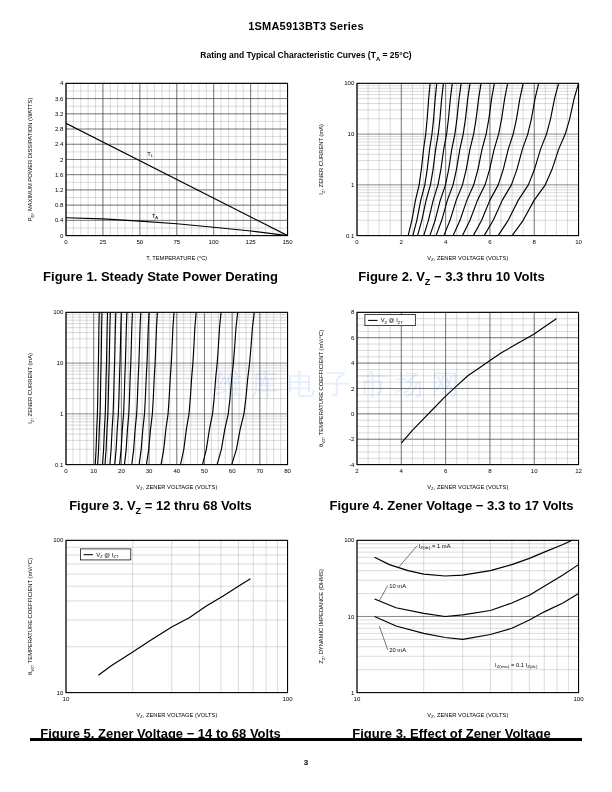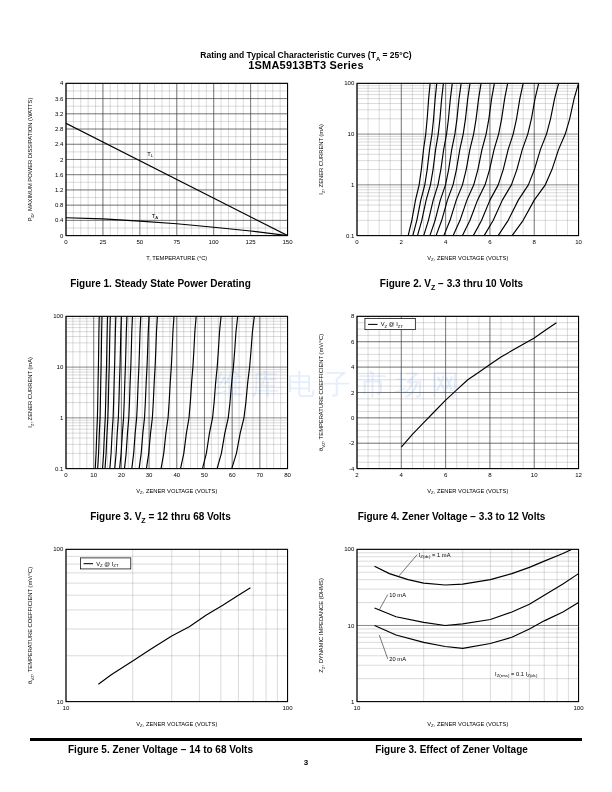--- a/index.html
+++ b/index.html
@@ -1,28 +1,28 @@
 <!DOCTYPE html>
 <html><head>
 <meta charset="utf-8">
 <style>
   html,body{margin:0;padding:0;background:#e8e8e8;}
   .page{position:relative;width:612px;height:792px;background:#ffffff;margin:0 auto;overflow:hidden;
         font-family:"Liberation Sans", sans-serif;color:#000;}
   .title{position:absolute;top:20px;left:0;width:100%;text-align:center;
-         font-size:11px;font-weight:bold;letter-spacing:0.2px;margin-top:39px;}
+         font-size:11px;font-weight:bold;letter-spacing:0.2px;}
   .subtitle{position:absolute;top:50px;left:0;width:100%;text-align:center;
             font-size:8.5px;font-weight:bold;}
   sub{font-size:70%;}
   .figgrid{position:absolute;top:76px;left:24px;width:564px;
            display:grid;grid-template-columns:273px 273px;column-gap:18px;row-gap:18px;}
   figure.fig{margin:0;display:flex;flex-direction:column;align-items:center;}
   svg.chart{width:273px;height:189px;display:block;background:#fff;}
   svg text{font-family:"Liberation Sans", sans-serif;fill:#000;}
-  .caption{font-size:10px;font-weight:bold;text-align:right;margin-top:13px;}
+  .caption{font-size:13px;font-weight:bold;text-align:right;margin-top:4px;}
   .watermark{position:absolute;top:366px;left:215px;font-size:28px;letter-spacing:8px;
              color:#3b82f6;opacity:0.13;z-index:5;pointer-events:none;user-select:none;}
   .footer-rule{position:absolute;left:30px;right:30px;top:738px;height:3px;background:#000;}
   .footer-url{position:absolute;top:745px;left:0;width:100%;text-align:center;
               font-size:8.5px;font-weight:bold;}
   .page-number{position:absolute;top:758px;left:0;width:100%;text-align:center;
                font-size:8px;font-weight:bold;}
 </style>
 </head>
 <body>
@@ -428,21 +428,21 @@
           <clipPath id="clip-3">
             <rect x="40" y="7" width="211" height="145"></rect>
           </clipPath>
           <g clip-path="url(#clip-3)">
             <polyline points="82.20,131.46 92.75,119.38 103.30,108.50 113.85,97.63 124.40,86.75 134.95,77.08 145.50,67.42 156.05,60.17 166.60,52.92 177.15,45.67 187.70,39.63 198.25,33.58 208.80,27.54 219.35,20.29 229.90,13.04" fill="none" stroke="#000" stroke-width="1.1" stroke-linejoin="round"></polyline>
           </g>
           <rect x="47.55" y="9.166666666666686" width="48" height="10.5" fill="#fff" stroke="#000" stroke-width="0.7"></rect>
           <line x1="50.55" y1="14.666666666666686" x2="59.55" y2="14.666666666666686" stroke="#000" stroke-width="1"></line>
           <text x="62.55" y="16.666666666666686" font-size="5.5" text-anchor="start"><tspan>V</tspan><tspan dy="1.3" font-size="75%">Z</tspan><tspan dy="-1.3"> @ I</tspan><tspan dy="1.3" font-size="75%">ZT</tspan></text>
         </svg>
-      <figcaption class="caption">Figure 4. Zener Voltage − 3.3 to 12 Volts</figcaption>
+      <figcaption class="caption">Figure 4. Zener Voltage − 3.3 to 17 Volts</figcaption>
     </figure>
     <figure class="fig">
       <svg class="chart" viewBox="0 0 260 180">
           <g>
             <line x1="103.51732908510004" x2="103.51732908510004" y1="7" y2="152" stroke="#8a8a8a" stroke-width="0.3"></line>
             <line x1="140.67258474584878" x2="140.67258474584878" y1="7" y2="152" stroke="#8a8a8a" stroke-width="0.3"></line>
             <line x1="167.0346581702001" x2="167.0346581702001" y1="7" y2="152" stroke="#8a8a8a" stroke-width="0.3"></line>
             <line x1="187.48267091489996" x2="187.48267091489996" y1="7" y2="152" stroke="#8a8a8a" stroke-width="0.3"></line>
             <line x1="204.1899138309488" x2="204.1899138309488" y1="7" y2="152" stroke="#8a8a8a" stroke-width="0.3"></line>
             <line x1="218.31568644300822" x2="218.31568644300822" y1="7" y2="152" stroke="#8a8a8a" stroke-width="0.3"></line>

